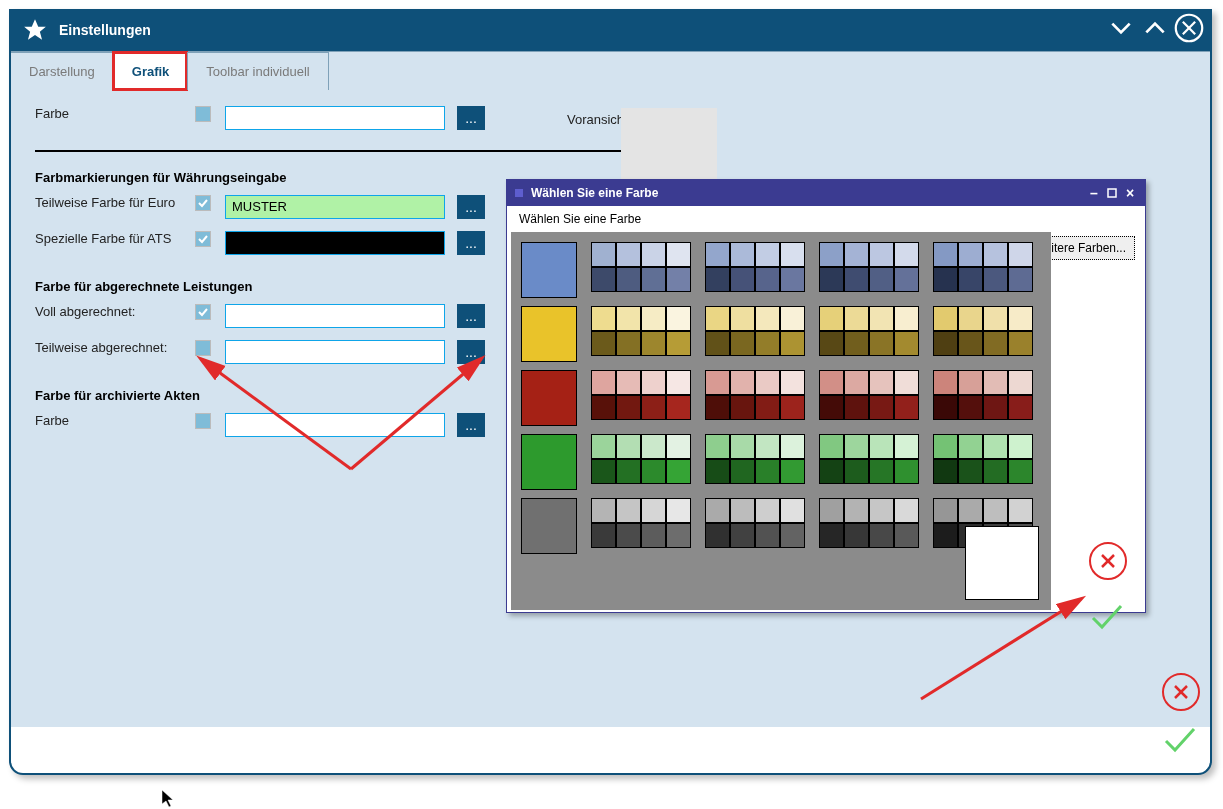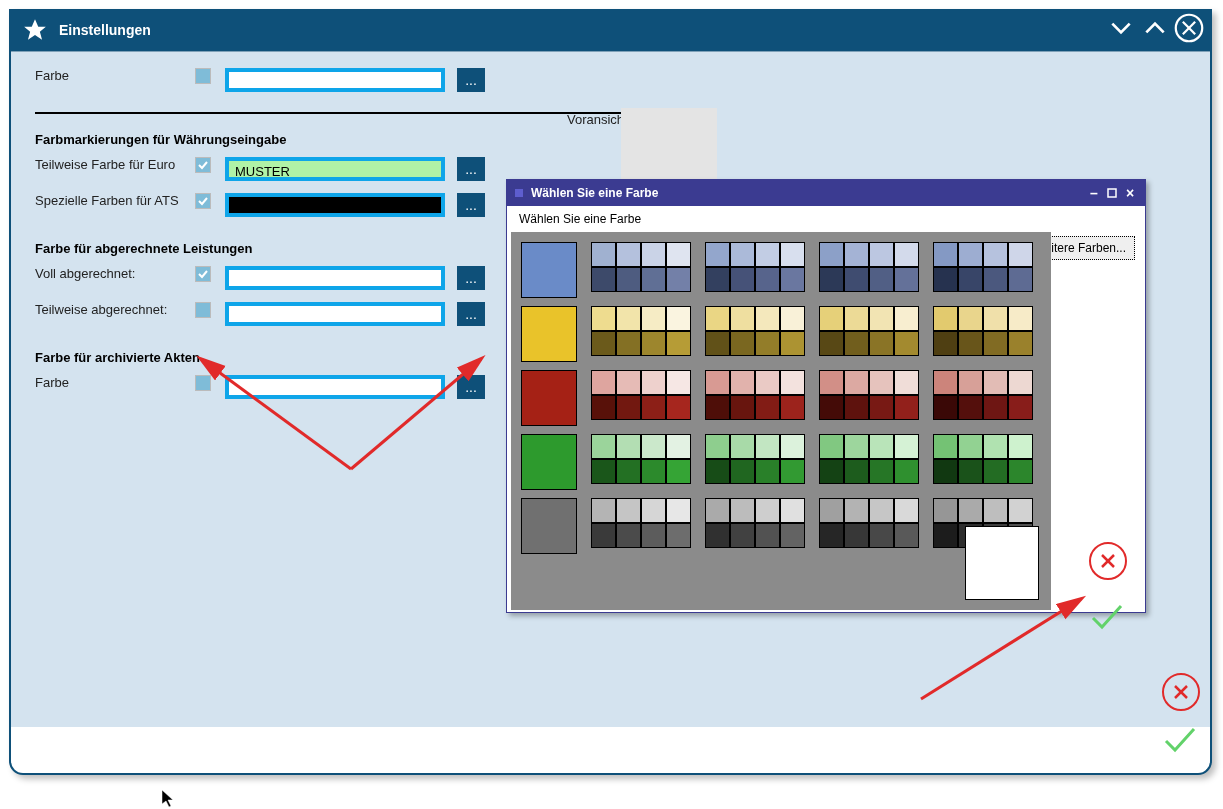--- a/index.html
+++ b/index.html
@@ -17,21 +17,21 @@
   .tab:first-child{border-left:none;}
   .tab.active{background:#fff;color:#0e5079;font-weight:bold;}
   .tab.highlight{outline:3px solid #e12a2a;outline-offset:-2px;}
   .tab-end{border-right:1px solid #7fa1b8;}
   .tabbody{padding:16px 24px;}
   h4{font-size:13px;font-weight:bold;color:#000;margin-bottom:10px;}
   .row{display:flex;align-items:flex-start;height:30px;margin-bottom:6px;}
   .lbl{width:160px;font-size:13px;color:#222;}
   .chk{width:16px;height:16px;border:1px solid #bbb;background:#7fbcd8;margin-right:14px;display:flex;align-items:center;justify-content:center;}
   .chk svg{display:block;}
-  .swatchbox{width:220px;height:24px;border:4px solid #0ea5e9;background:#fff;}
+  .swatchbox{width:220px;height:24px;border:1px solid #0ea5e9;background:#fff;}
   .swatchbox.green{background:#b0f2a6;padding-left:6px;font-size:13px;line-height:22px;color:#000;}
   .swatchbox.black{background:#000;}
   .dots{width:28px;height:24px;background:#0e5079;color:#fff;font-size:14px;margin-left:12px;display:flex;align-items:center;justify-content:center;cursor:pointer;}
   .hr{height:2px;background:#000;margin:14px 0 18px 0;width:640px;}
   .preview-lbl{position:absolute;left:556px;top:60px;font-size:13px;color:#222;}
   .preview-box{position:absolute;left:610px;top:56px;width:96px;height:76px;background:#e4e4e4;}
   .colordlg{position:absolute;left:495px;top:170px;width:640px;height:434px;background:#fff;border:1px solid #3b3b91;box-shadow:3px 3px 5px rgba(0,0,0,.3);}
   .colordlg-title{height:26px;background:#3b3b91;color:#fff;display:flex;align-items:center;padding:0 8px;}
   .colordlg-title .txt{font-size:12px;font-weight:bold;flex:1;}
   .colordlg-title .sq{width:8px;height:8px;background:#5e5ecf;margin-right:8px;}
@@ -83,20 +83,25 @@
             <svg width="32" height="32" viewBox="0 0 34 34">
               <circle cx="17" cy="17" r="15" fill="none" stroke="#fff" stroke-width="2.5"></circle>
               <line x1="10" y1="10" x2="24" y2="24" stroke="#fff" stroke-width="2.5"></line>
               <line x1="24" y1="10" x2="10" y2="24" stroke="#fff" stroke-width="2.5"></line>
             </svg>
           </div>
     </div>
   </div>
 
   <div class="content">
+    <div class="tabs">
+      <div class="tab">Darstellung</div>
+      <div class="tab active highlight">Grafik</div>
+      <div class="tab tab-end">Toolbar individuell</div>
+    </div>
 
     <div class="preview-lbl">Voransicht</div>
     <div class="preview-box"></div>
 
     <div class="tabbody">
       <div class="row">
         <span class="lbl">Farbe</span>
         <div class="chk"></div>
         <div class="swatchbox"></div>
         <div class="dots">...</div>
@@ -108,21 +113,21 @@
         <span class="lbl">Teilweise Farbe für Euro</span>
         <div class="chk">
               <svg width="12" height="12" viewBox="0 0 12 12">
                 <polyline points="2,6 5,9 10,3" fill="none" stroke="#fff" stroke-width="2"></polyline>
               </svg>
             </div>
         <div class="swatchbox green">MUSTER</div>
         <div class="dots">...</div>
       </div>
       <div class="row">
-        <span class="lbl">Spezielle Farben für ATS</span>
+        <span class="lbl">Spezielle Farbe für ATS</span>
         <div class="chk">
               <svg width="12" height="12" viewBox="0 0 12 12">
                 <polyline points="2,6 5,9 10,3" fill="none" stroke="#fff" stroke-width="2"></polyline>
               </svg>
             </div>
         <div class="swatchbox black"></div>
         <div class="dots">...</div>
       </div>
 
       <h4 style="margin-top:18px">Farbe für abgerechnete Leistungen</h4>

